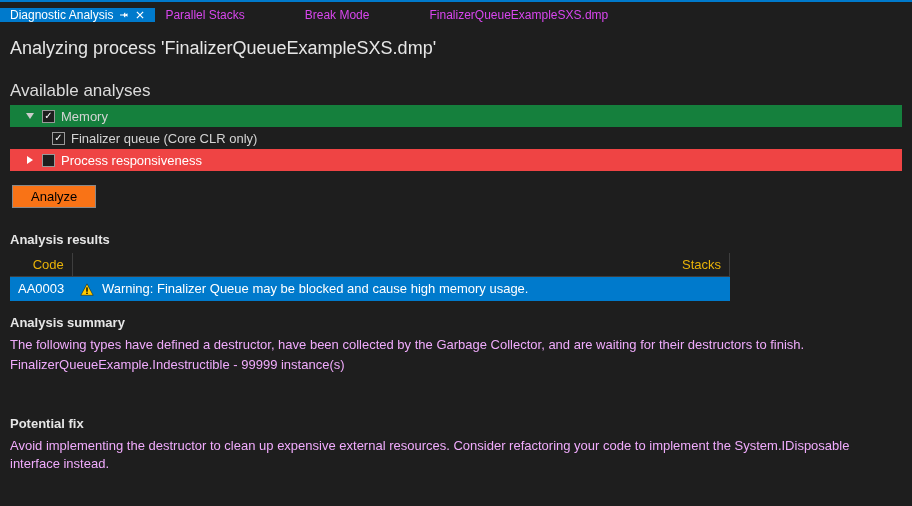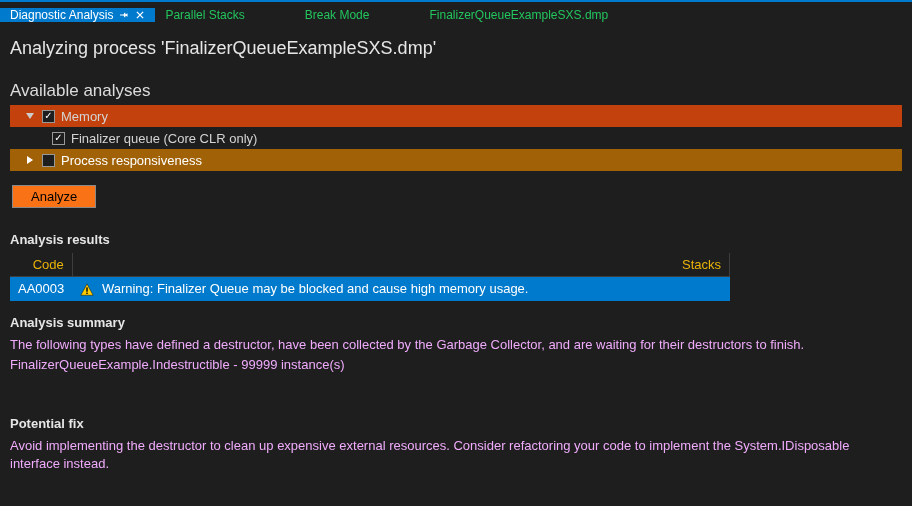--- a/index.html
+++ b/index.html
@@ -16,21 +16,21 @@
     display: flex;
     align-items: flex-end;
     border-top: 2px solid #007acc;
     background: #1e1e1e;
     height: 22px;
   }
   .tab {
     display: flex;
     align-items: center;
     padding: 0 10px;
-    color: #22c55e;
+    color: #d946ef;
     font-size: 12px;
     cursor: pointer;
     gap: 6px;
   }
   .tab.active {
     background: #007acc;
     color: #fff;
   }
   .tab .pin-icon, .tab .close-icon {
     display: inline-flex;
@@ -53,22 +53,22 @@
   .tree {
     margin-bottom: 8px;
   }
   .tree-row {
     display: flex;
     align-items: center;
     height: 22px;
     gap: 6px;
     padding-left: 6px;
   }
-  .tree-row.bg-dark { background: #c2410c; }
-  .tree-row.selected { background: #a16207; color: #fff; }
+  .tree-row.bg-dark { background: #15803d; }
+  .tree-row.selected { background: #ef4444; color: #fff; }
   .expander {
     width: 12px;
     height: 12px;
     display: inline-flex;
     align-items: center;
     justify-content: center;
     cursor: pointer;
   }
   .checkbox {
     width: 13px;

